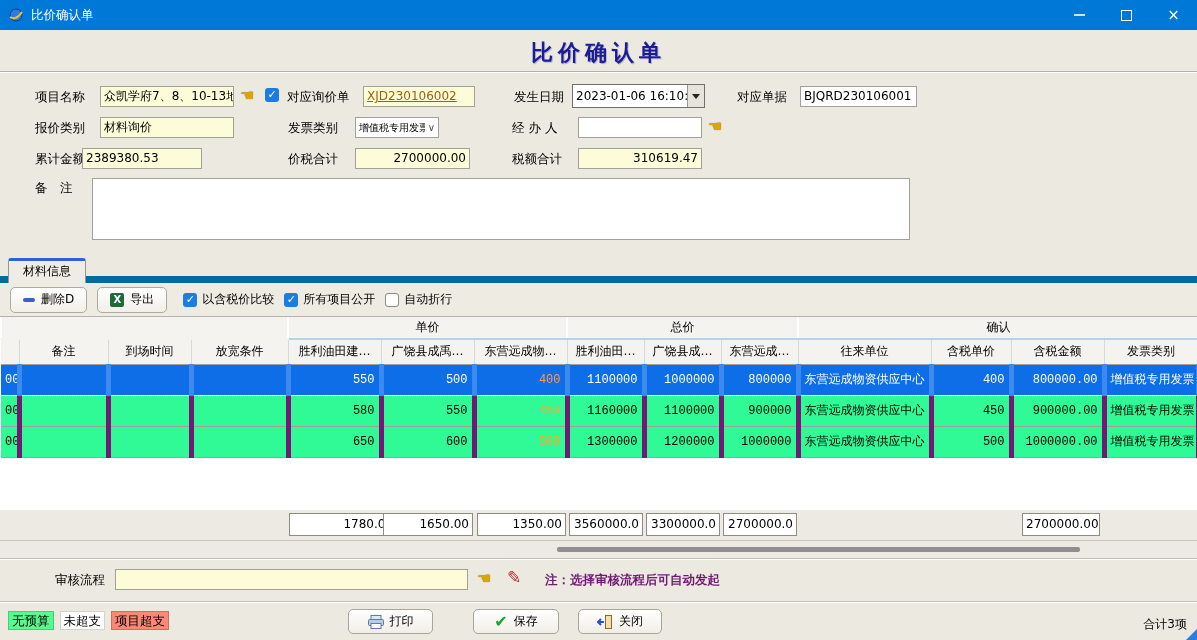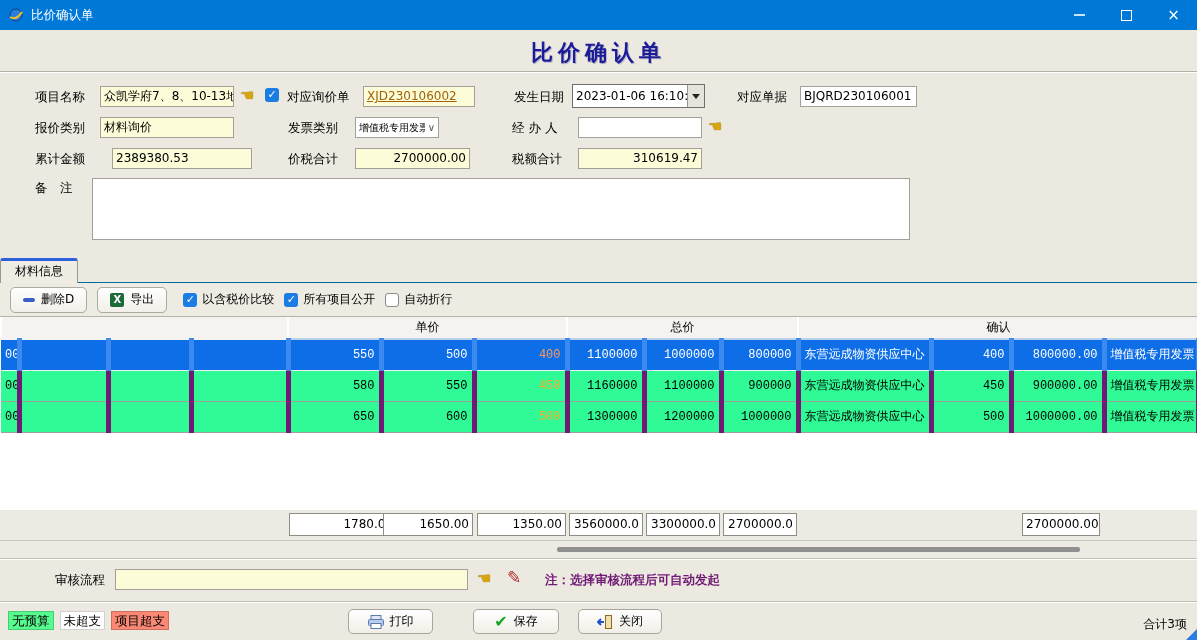--- a/index.html
+++ b/index.html
@@ -33,21 +33,21 @@
   .cb { position:absolute; width:14px; height:14px; border-radius:3px; background:#1b7de2; cursor:pointer; }
   .cb::after { content:"✓"; color:#fff; font-size:11px; line-height:14px; display:block; text-align:center; }
   .combo { position:absolute; height:24px; border:1px solid #6f6f6f; background:#fff; display:flex; align-items:center; cursor:pointer; }
   .combo-text { flex:1; padding:0 3px; white-space:nowrap; overflow:hidden; }
   .combo-btn { width:17px; height:100%; background:#e6e3da; border-left:1px solid #9a978e; display:flex; align-items:center; justify-content:center; }
   .tri { width:0; height:0; border-left:4px solid transparent; border-right:4px solid transparent; border-top:5px solid #222; }
   .combo2 { position:absolute; height:21px; border:1px solid #a3a099; background:#fff; display:flex; align-items:center; cursor:pointer; }
   .chev { color:#555; font-size:10px; padding:0 3px; }
   .remarkbox { position:absolute; border:1px solid #a3a099; background:#fff; }
   
-  .tabstrip { height:25px; border-bottom:1px solid #0369a1; padding-left:0; position:relative; }
+  .tabstrip { height:25px; border-bottom:7px solid #0369a1; padding-left:8px; position:relative; }
   .tab { display:inline-block; height:25px; padding:0 14px; line-height:20px; background:#efece4;
          border:1px solid #9a978e; border-bottom:none; border-top:3px solid #2b62d9;
          border-radius:3px 3px 0 0; position:relative; top:0; cursor:pointer; }
   
   .toolbar { height:34px; border-bottom:1px solid #b5b2a8; display:flex; align-items:center; padding-left:10px; gap:10px; background:#eeebe3; }
   .tbtn { height:26px; border:1px solid #adaaa2; border-radius:5px; background:linear-gradient(#ffffff,#f1efe8);
           display:flex; align-items:center; padding:0 12px; gap:6px; cursor:pointer; }
   .ico-del { width:12px; height:4px; background:#3a5fc8; border-radius:2px; }
   .ico-xls { width:14px; height:14px; background:#1d6b38; color:#fff; font-size:10px; font-weight:bold;
              text-align:center; line-height:14px; border-radius:2px; }
@@ -145,21 +145,21 @@
     <span class="flabel" style="left:288px;top:48px">发票类别</span>
     <div class="combo2" style="left:355px;top:45px;width:84px;font-size:10px">
       <span class="combo-text">增值税专用发票|13</span>
       <span class="chev">∨</span>
     </div>
     <span class="flabel" style="left:512px;top:48px">经 办 人</span>
     <div class="ffield" style="left:578px;top:45px;width:124px"></div>
     <span class="hand" style="left:708px;top:47px">☚</span>
 
     <span class="flabel" style="left:35px;top:79px">累计金额</span>
-    <div class="ffield yellow" style="left:112px;top:76px;width:140px">2389380.53</div>
+    <div class="ffield yellow" style="left:82px;top:76px;width:120px">2389380.53</div>
     <span class="flabel" style="left:288px;top:79px">价税合计</span>
     <div class="ffield yellow ta-r" style="left:355px;top:76px;width:115px">2700000.00</div>
     <span class="flabel" style="left:512px;top:79px">税额合计</span>
     <div class="ffield yellow ta-r" style="left:578px;top:76px;width:124px">310619.47</div>
 
     <span class="flabel" style="left:35px;top:108px">备　注</span>
     <div class="remarkbox" style="left:92px;top:106px;width:818px;height:62px"></div>
   </div>
 
   <div class="tabstrip">
@@ -207,20 +207,36 @@
           <col style="width:93px">
           <col style="width:94px">
       </colgroup>
       <thead>
         <tr class="grouprow">
           <th colspan="4"></th>
           <th colspan="3" class="gl">单价</th>
           <th colspan="3" class="gl">总价</th>
           <th colspan="4" class="gl">确认</th>
         </tr>
+        <tr class="colsrow">
+          <th></th>
+          <th>备注</th>
+          <th>到场时间</th>
+          <th>放宽条件</th>
+          <th>胜利油田建…</th>
+          <th>广饶县成禹…</th>
+          <th>东营远成物…</th>
+          <th>胜利油田…</th>
+          <th>广饶县成…</th>
+          <th>东营远成…</th>
+          <th>往来单位</th>
+          <th>含税单价</th>
+          <th>含税金额</th>
+          <th>发票类别</th>
+        </tr>
       </thead>
       <tbody>
         <tr class="sel">
           <td class="ta-r">00</td>
           <td></td>
           <td></td>
           <td></td>
           <td class="ta-r">550</td>
           <td class="ta-r">500</td>
           <td class="ta-r hl">400</td>

